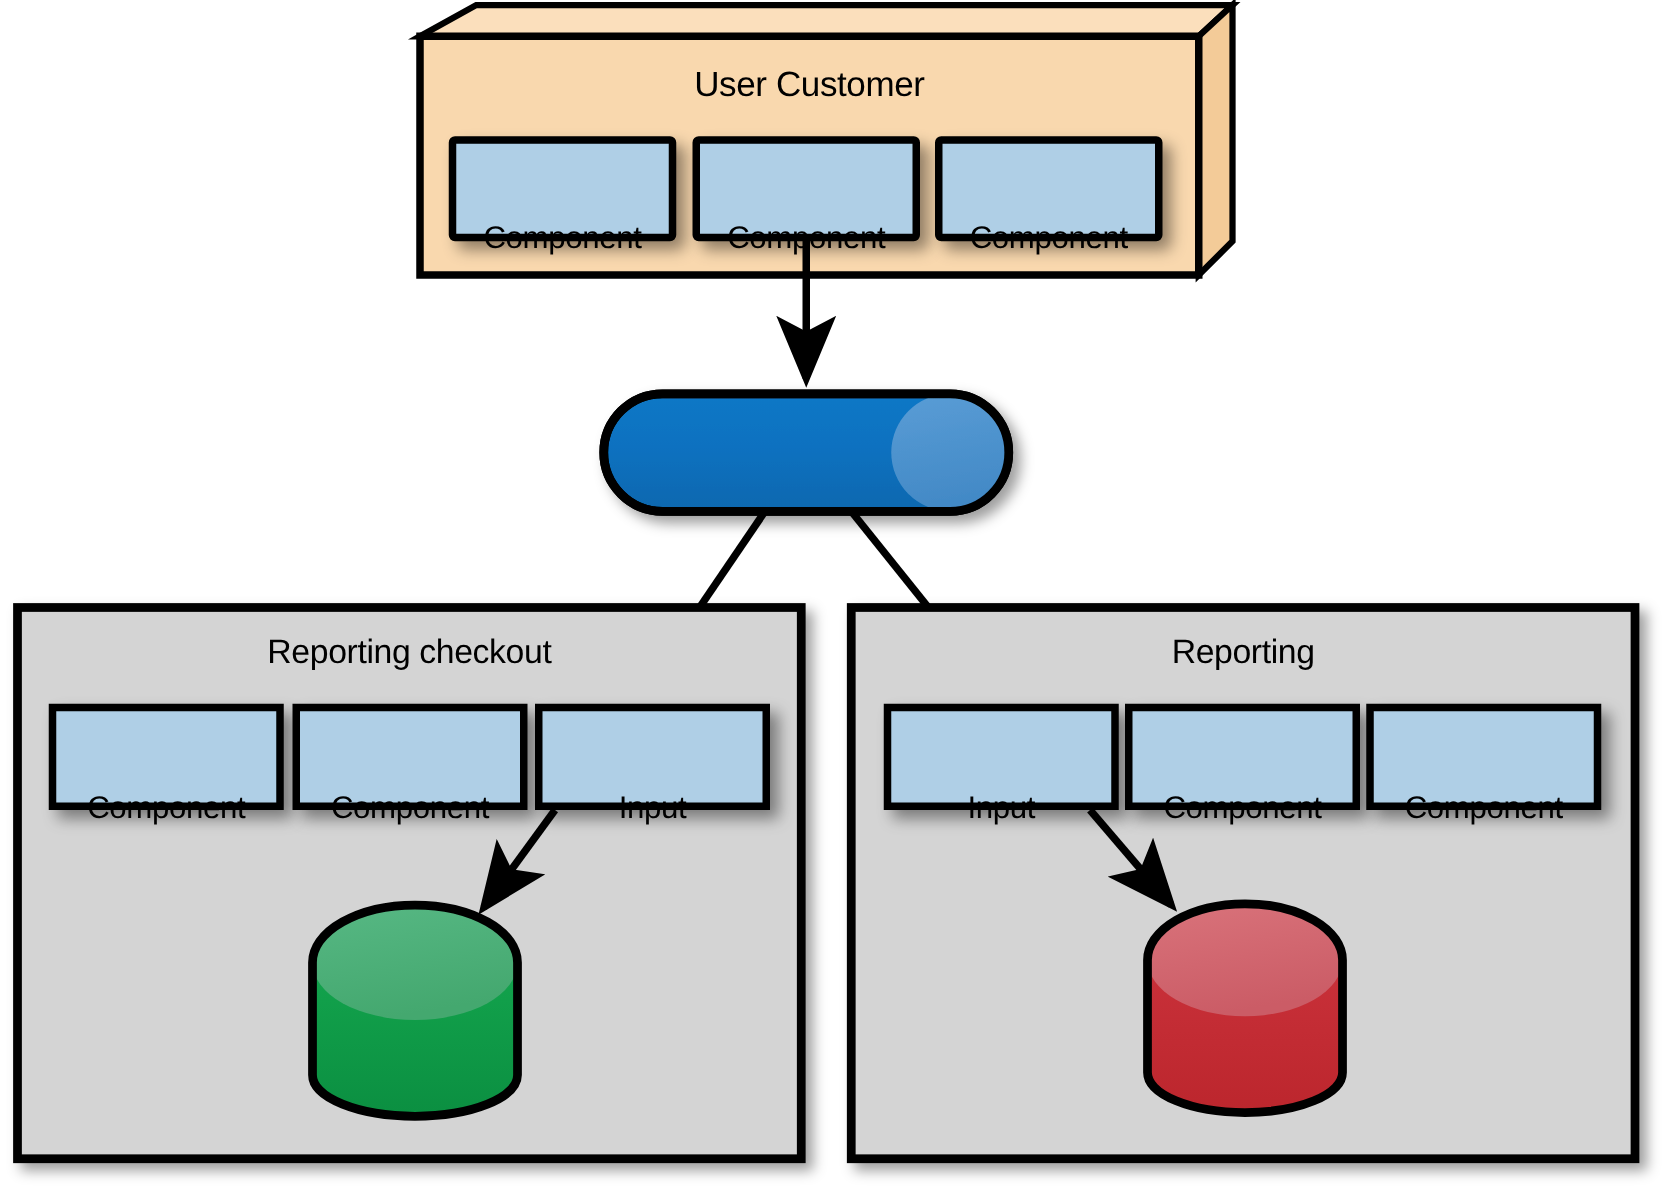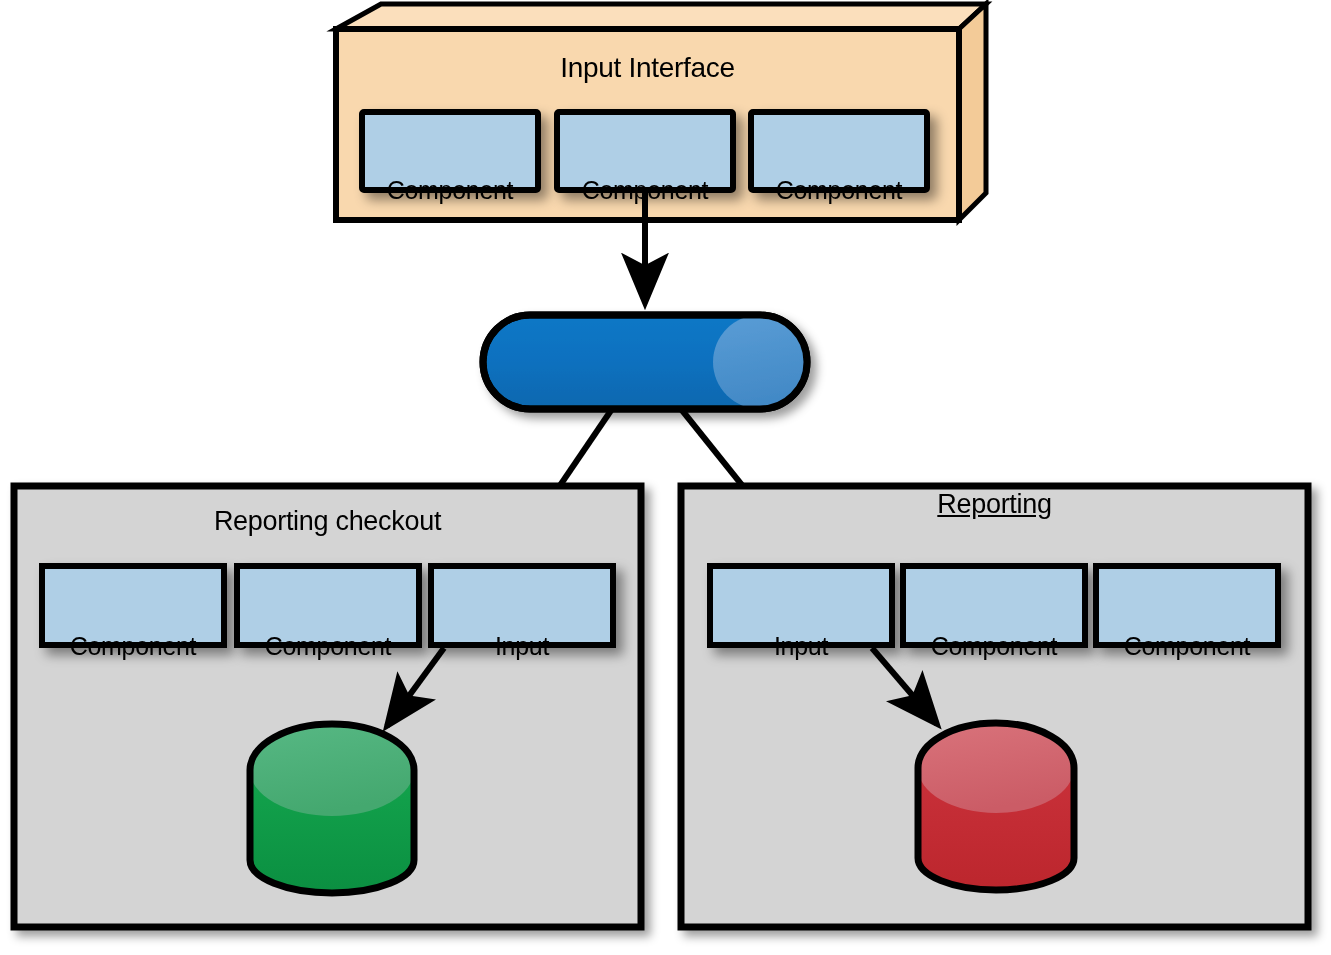--- a/index.html
+++ b/index.html
@@ -152,29 +152,29 @@
         <ellipse cx="996" cy="768" rx="78" ry="45" fill="url(#redTop)" stroke="none"></ellipse>
         <path d="M918,768 A78,45 0 0 1 1074,768 L1074,858 A78,32 0 0 1 918,858 Z" fill="none" stroke="#000000" stroke-width="7" stroke-linejoin="round"></path>
       </g>
 
       <g>
         <line x1="872" y1="648" x2="937" y2="724" stroke="#000000" stroke-width="6" marker-end="url(#arrowhead)"></line>
       </g>
     </g>
   </svg>
 
-  <div class="label box-title" style="left:336px; top:52px; width:623px;">Input Interface</div>
+  <div class="label box-title" style="left:336px; top:52px; width:623px;">User Customer</div>
 
   <div class="label comp-label" style="left:362px; top:136px; width:176px;">Component</div>
   <div class="label comp-label" style="left:557px; top:136px; width:176px;">Component</div>
   <div class="label comp-label" style="left:751px; top:136px; width:176px;">Component</div>
 
   <div class="label group-title" style="left:14px; top:506px; width:627px;">Reporting checkout</div>
   <div class="label comp-label" style="left:42px; top:592px; width:182px;">Component</div>
   <div class="label comp-label" style="left:237px; top:592px; width:182px;">Component</div>
   <div class="label comp-label" style="left:431px; top:592px; width:182px;">Input</div>
 
-  <div class="label group-title" style="left:681px; top:489px; width:627px;text-decoration:underline;">Reporting</div>
+  <div class="label group-title" style="left:681px; top:506px; width:627px;">Reporting</div>
   <div class="label comp-label" style="left:710px; top:592px; width:182px;">Input</div>
   <div class="label comp-label" style="left:903px; top:592px; width:182px;">Component</div>
   <div class="label comp-label" style="left:1096px; top:592px; width:182px;">Component</div>
 
 </div>
 
 </body></html>

